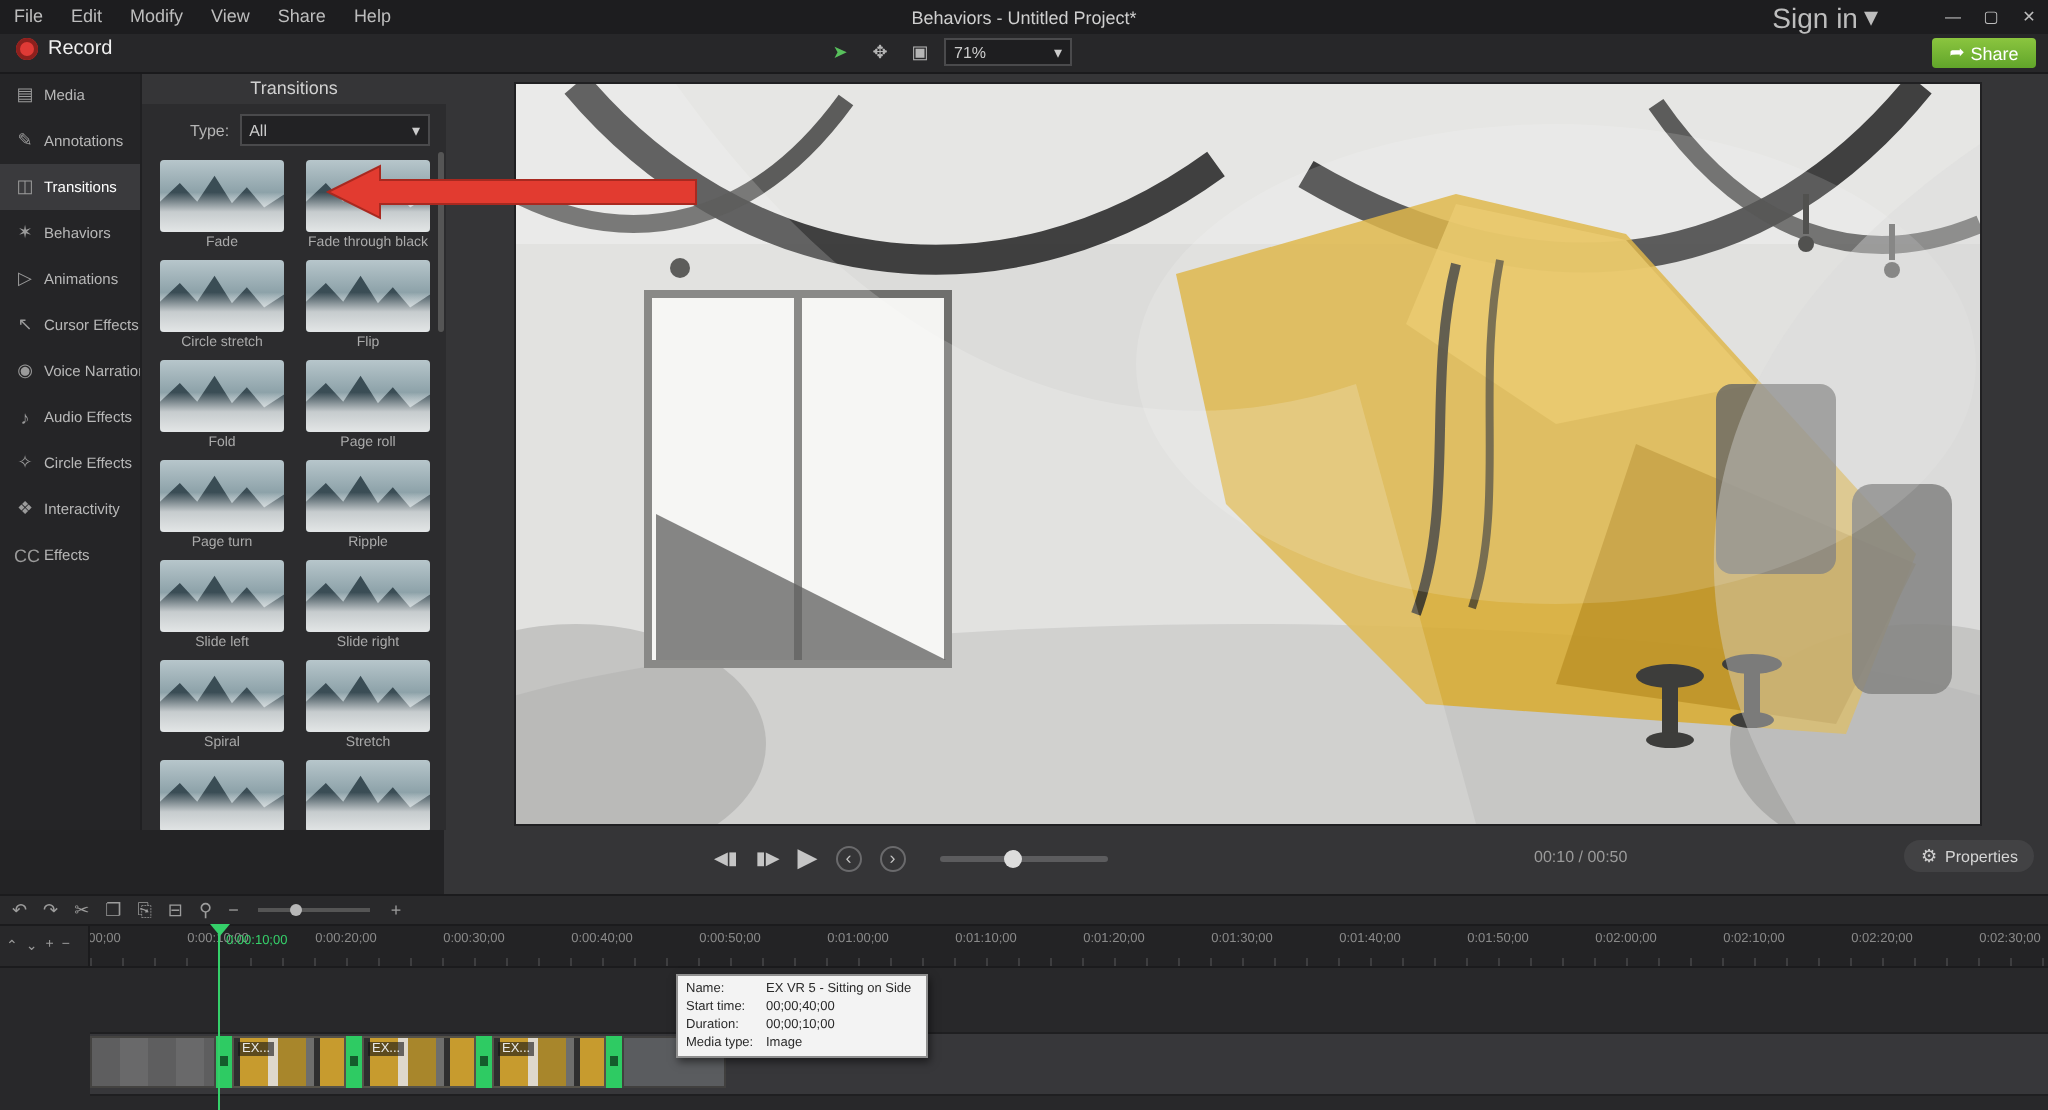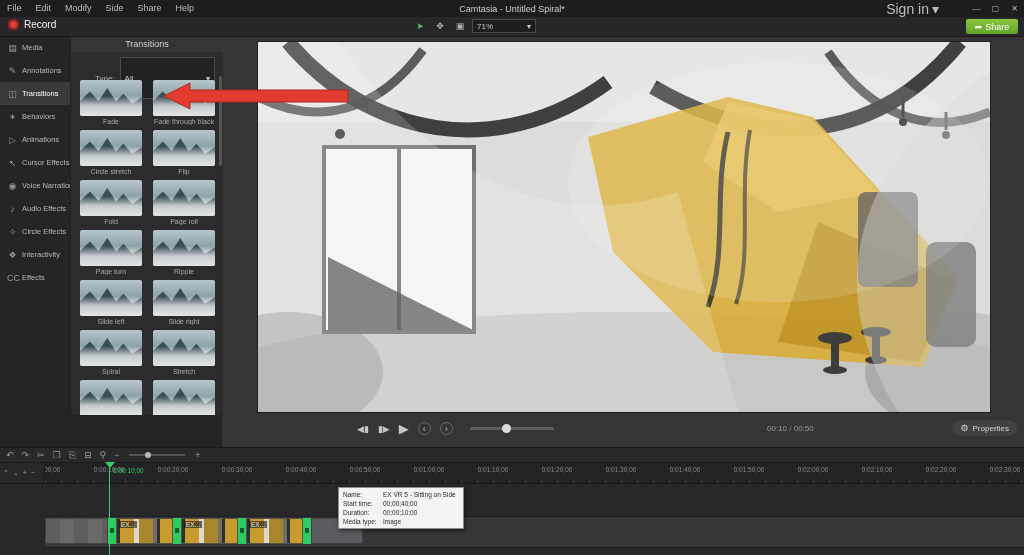--- a/index.html
+++ b/index.html
@@ -34,21 +34,21 @@
   .sicon{width:11px;font-size:9px;color:#9a9a9a;text-align:center;flex:none;}
   .slabel{font-size:7.5px;color:#b8b8b8;white-space:nowrap;}
   .sitem.active .slabel{color:#fff;}
 
   
   .panel{position:absolute;left:70px;top:36px;width:152px;height:379px;background:#2c2c2e;border-left:1px solid #202022;overflow:hidden;z-index:4;}
   .phead{height:16px;background:#353537;font-size:9px;color:#d0d0d0;display:flex;align-items:center;justify-content:center;}
   .typerow{display:flex;align-items:center;gap:5px;padding:5px 8px;margin-left:16px;}
   .typelabel{font-size:8px;color:#b5b5b5;}
   .typesel{flex:1;height:14px;background:#222224;border:1px solid #4a4a4c;font-size:8px;color:#ccc;
-           display:flex;align-items:center;justify-content:space-between;padding:13px 4px;}
+           display:flex;align-items:center;justify-content:space-between;padding:0 4px;}
   .tgrid{position:absolute;left:7px;top:44px;width:140px;display:grid;grid-template-columns:1fr 1fr;column-gap:6px;row-gap:5px;}
   .titem{width:66px;}
   .thumb{width:62px;height:36px;margin:0 auto;border-radius:2px;position:relative;overflow:hidden;
          background:linear-gradient(180deg,#b7c6cb,#8da2a9 45%,#d8dcdc);}
   .thumb::before{content:"";position:absolute;inset:0;background:#3a4d55;
          clip-path:polygon(0 100%,0 58%,16% 32%,30% 58%,44% 22%,58% 60%,70% 38%,84% 66%,100% 48%,100% 100%);}
   .thumb::after{content:"";position:absolute;inset:0;
          background:linear-gradient(180deg,rgba(255,255,255,0) 45%,rgba(245,246,246,.75) 72%,rgba(236,238,238,.95));}
   .tlabel{font-size:7px;color:#aaa;text-align:center;margin-top:2px;white-space:nowrap;overflow:hidden;}
   .pscroll{position:absolute;right:1px;top:40px;width:3px;height:90px;background:#555;border-radius:2px;}
@@ -116,24 +116,24 @@
 </style>
 </head>
 <body>
 
 <div class="app">
 
   <div class="menubar">
     <span class="menu">File</span>
     <span class="menu">Edit</span>
     <span class="menu">Modify</span>
-    <span class="menu">Side</span>
+    <span class="menu">View</span>
     <span class="menu">Share</span>
     <span class="menu">Help</span>
-    <span class="wtitle">Camtasia - Untitled Spiral*</span>
+    <span class="wtitle">Behaviors - Untitled Project*</span>
     <div class="winright">
       <span class="signin">
         <span>Sign in</span>
         <span>▾</span>
       </span>
       <span class="wbtn">—</span>
       <span class="wbtn">▢</span>
       <span class="wbtn">✕</span>
     </div>
   </div>

